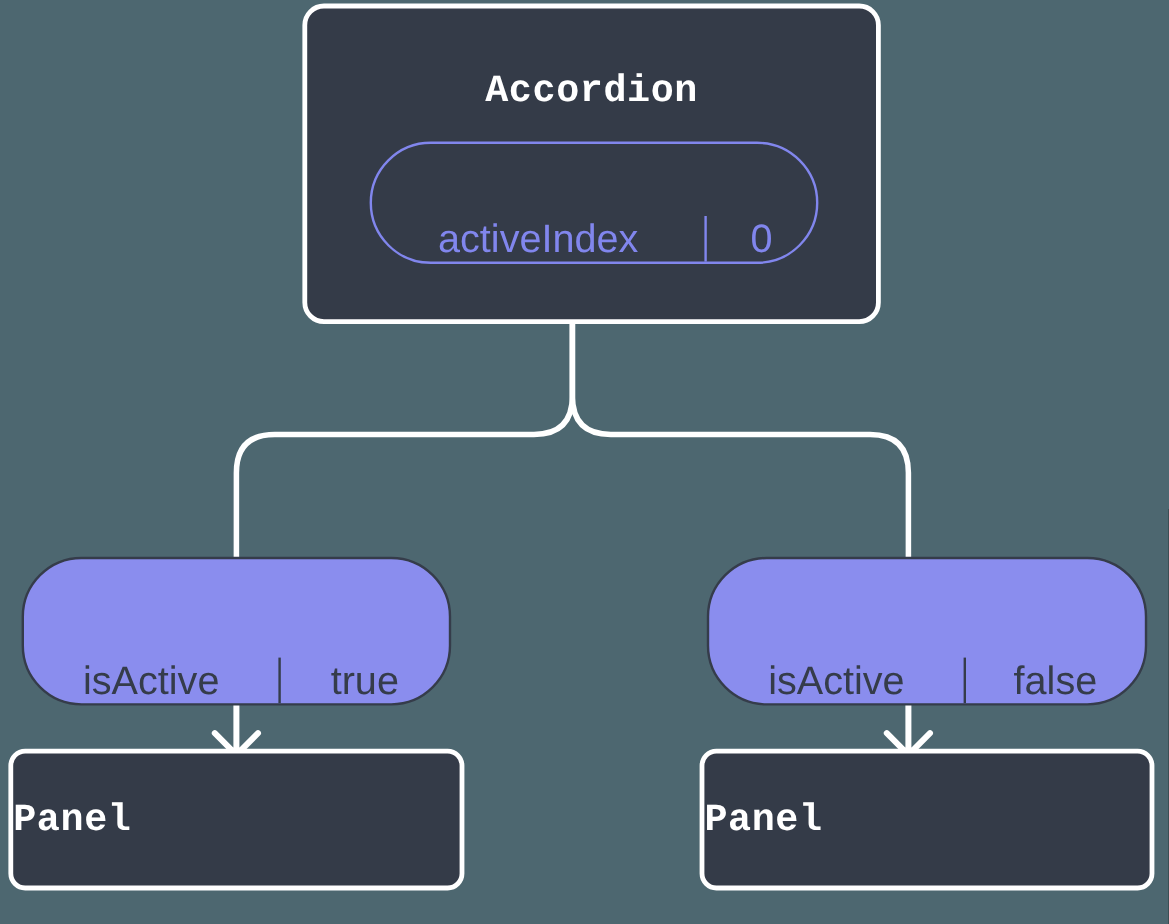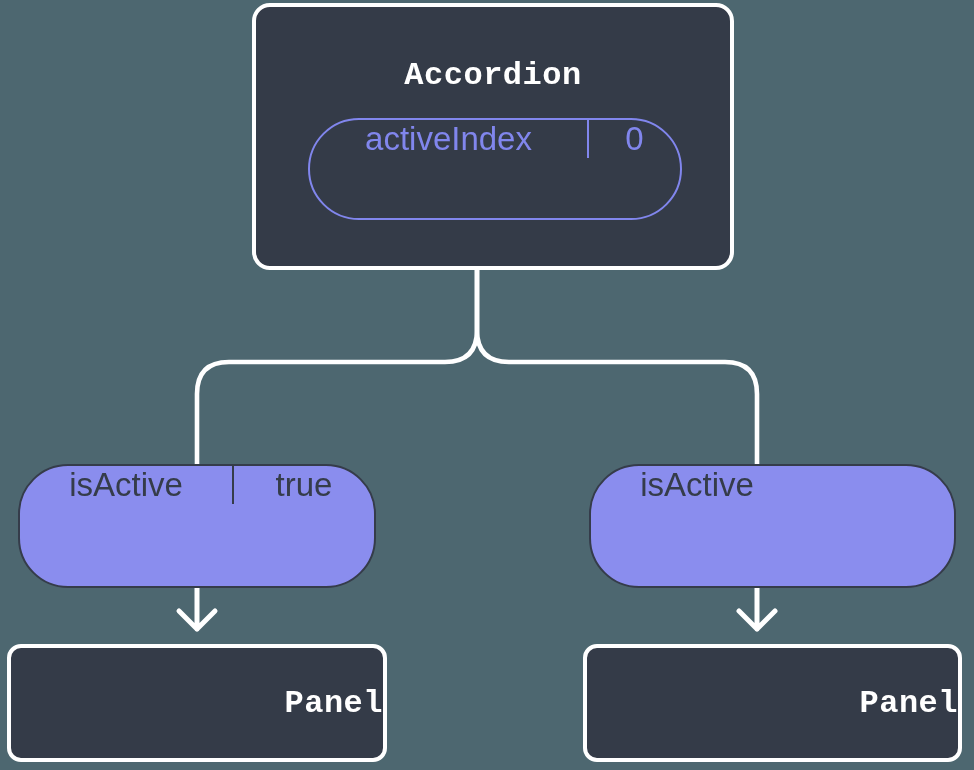--- a/index.html
+++ b/index.html
@@ -49,21 +49,21 @@
     border-radius: 18px;
   }
   .root-node .node-title {
     position: absolute;
     left: 0; right: 0; top: 50px;
     text-align: center;
   }
 
   .pill {
     display: flex;
-    align-items: flex-start;
+    align-items: flex-end;
     font-size: 33px;
     font-weight: 500;
   }
   .pill-name, .pill-value {
     display: flex;
     align-items: center;
     justify-content: center;
     white-space: nowrap;
   }
   .pill-value { flex: 1; }
@@ -88,26 +88,26 @@
     border: 2.5px solid var(--pill-ink, #353C4A);
     border-radius: 50px;
     color: var(--pill-ink, #353C4A);
   }
   .fill-pill .pill-name { width: 212px; }
   .fill-pill .pill-value { border-left: 2.5px solid var(--pill-ink, #353C4A); }
   .pill-left  { left: 18px;  width: 358px; }
   .pill-right { left: 589px; width: 367px; }
 
   .panel {
-    top: 644px;
+    top: 624px;
     height: 118px;
     border-radius: 14px;
     display: flex;
     align-items: center;
-    justify-content: flex-end;
+    justify-content: flex-start;
   }
   .panel-left  { left: 7px;   width: 380px; }
   .panel-right { left: 583px; width: 379px; }
 </style>
 </head>
 <body>
 
 <div class="canvas">
 
   <svg class="connectors" viewBox="0 0 974 770" aria-hidden="true">
@@ -125,20 +125,21 @@
     </div>
   </div>
 
   <div class="pill fill-pill pill-left">
     <div class="pill-name">isActive</div>
     <div class="pill-value">true</div>
   </div>
 
   <div class="pill fill-pill pill-right">
     <div class="pill-name">isActive</div>
+    <div class="pill-value">false</div>
   </div>
 
   <div class="node panel panel-left">
     <div class="node-title">Panel</div>
   </div>
 
   <div class="node panel panel-right">
     <div class="node-title">Panel</div>
   </div>
 

